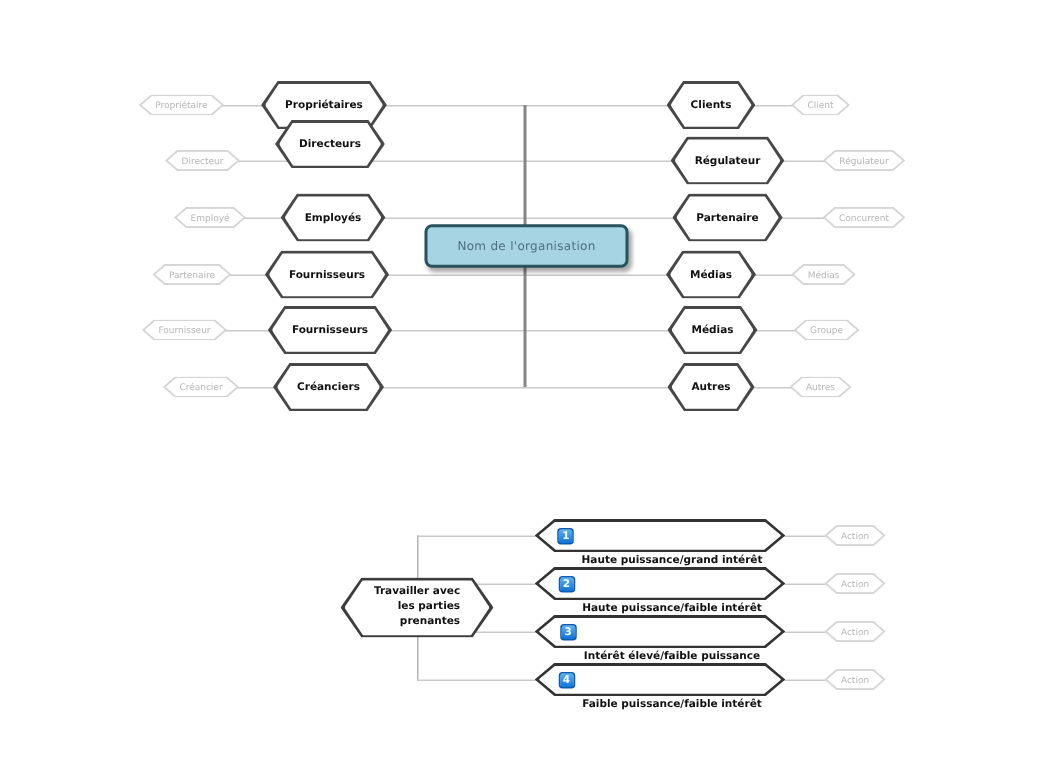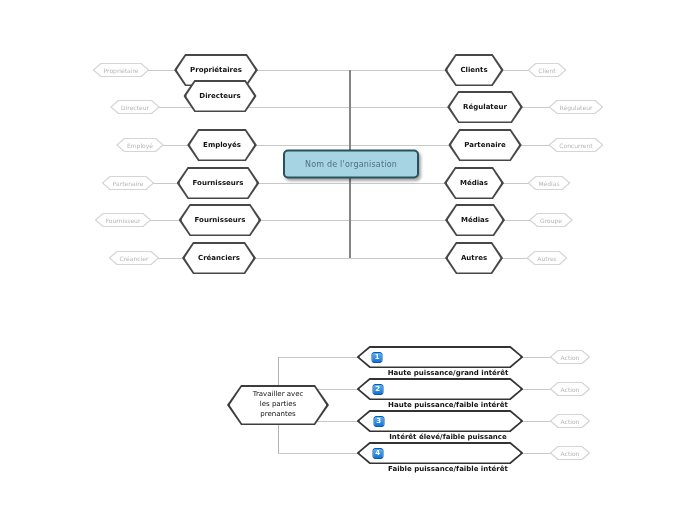--- a/index.html
+++ b/index.html
@@ -38,22 +38,22 @@
   .sub {
     height:14px; padding:0 11px; font-size:6px; color:#b6b6b6;
     --bc:#d5d5d5; --pt:8px; --pti:7px; --bw:1px; --bwh:1.8px;
   }
   .branch {
     width:167px; height:22px; font-size:7px; font-weight:bold; color:#111;
     gap:5px; --bc:#333333; --pt:13px; --pti:11.4px; --bw:1.5px; --bwh:2.6px;
   }
   .branch::before { filter:drop-shadow(1px 1.3px 1px rgba(0,0,0,0.3)); }
   .center-hex {
-    width:102px; height:40px; font-size:7px; font-weight:normal; color:#111;
-    text-align:center; white-space:pre-line; line-height:1.4;
+    width:102px; height:40px; font-size:7px; font-weight:bold; color:#111;
+    text-align:right; white-space:pre-line; line-height:1.4;
     --bc:#3d3d3d; --pt:14px; --pti:12.4px; --bw:1.5px; --bwh:2.6px;
   }
   .center-hex::before { filter:drop-shadow(1px 1.3px 1px rgba(0,0,0,0.3)); }
   .lbl { position:relative; z-index:2;margin-top:32px; }
 
   
   .org-node {
     position:absolute; transform:translate(-50%,-50%);
     width:136px; height:29px; z-index:2;
     display:flex; align-items:center; justify-content:center;

